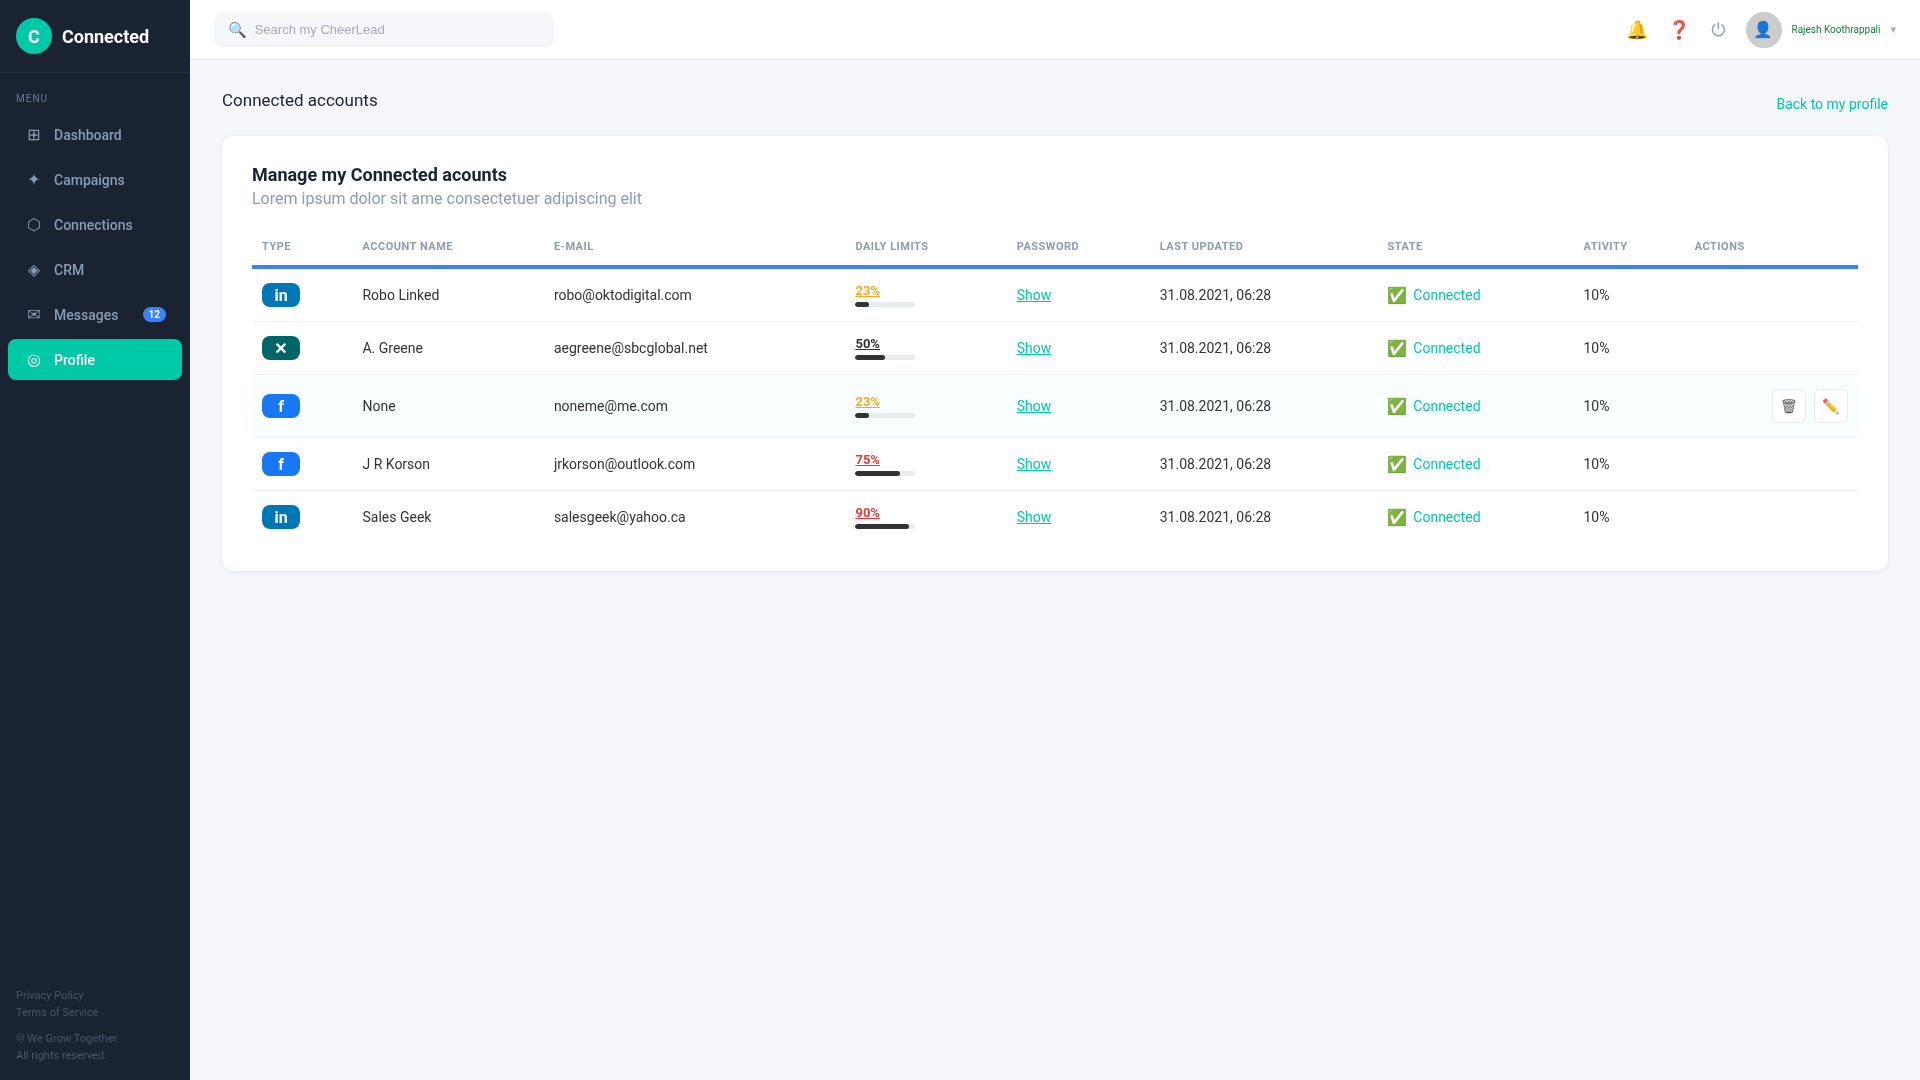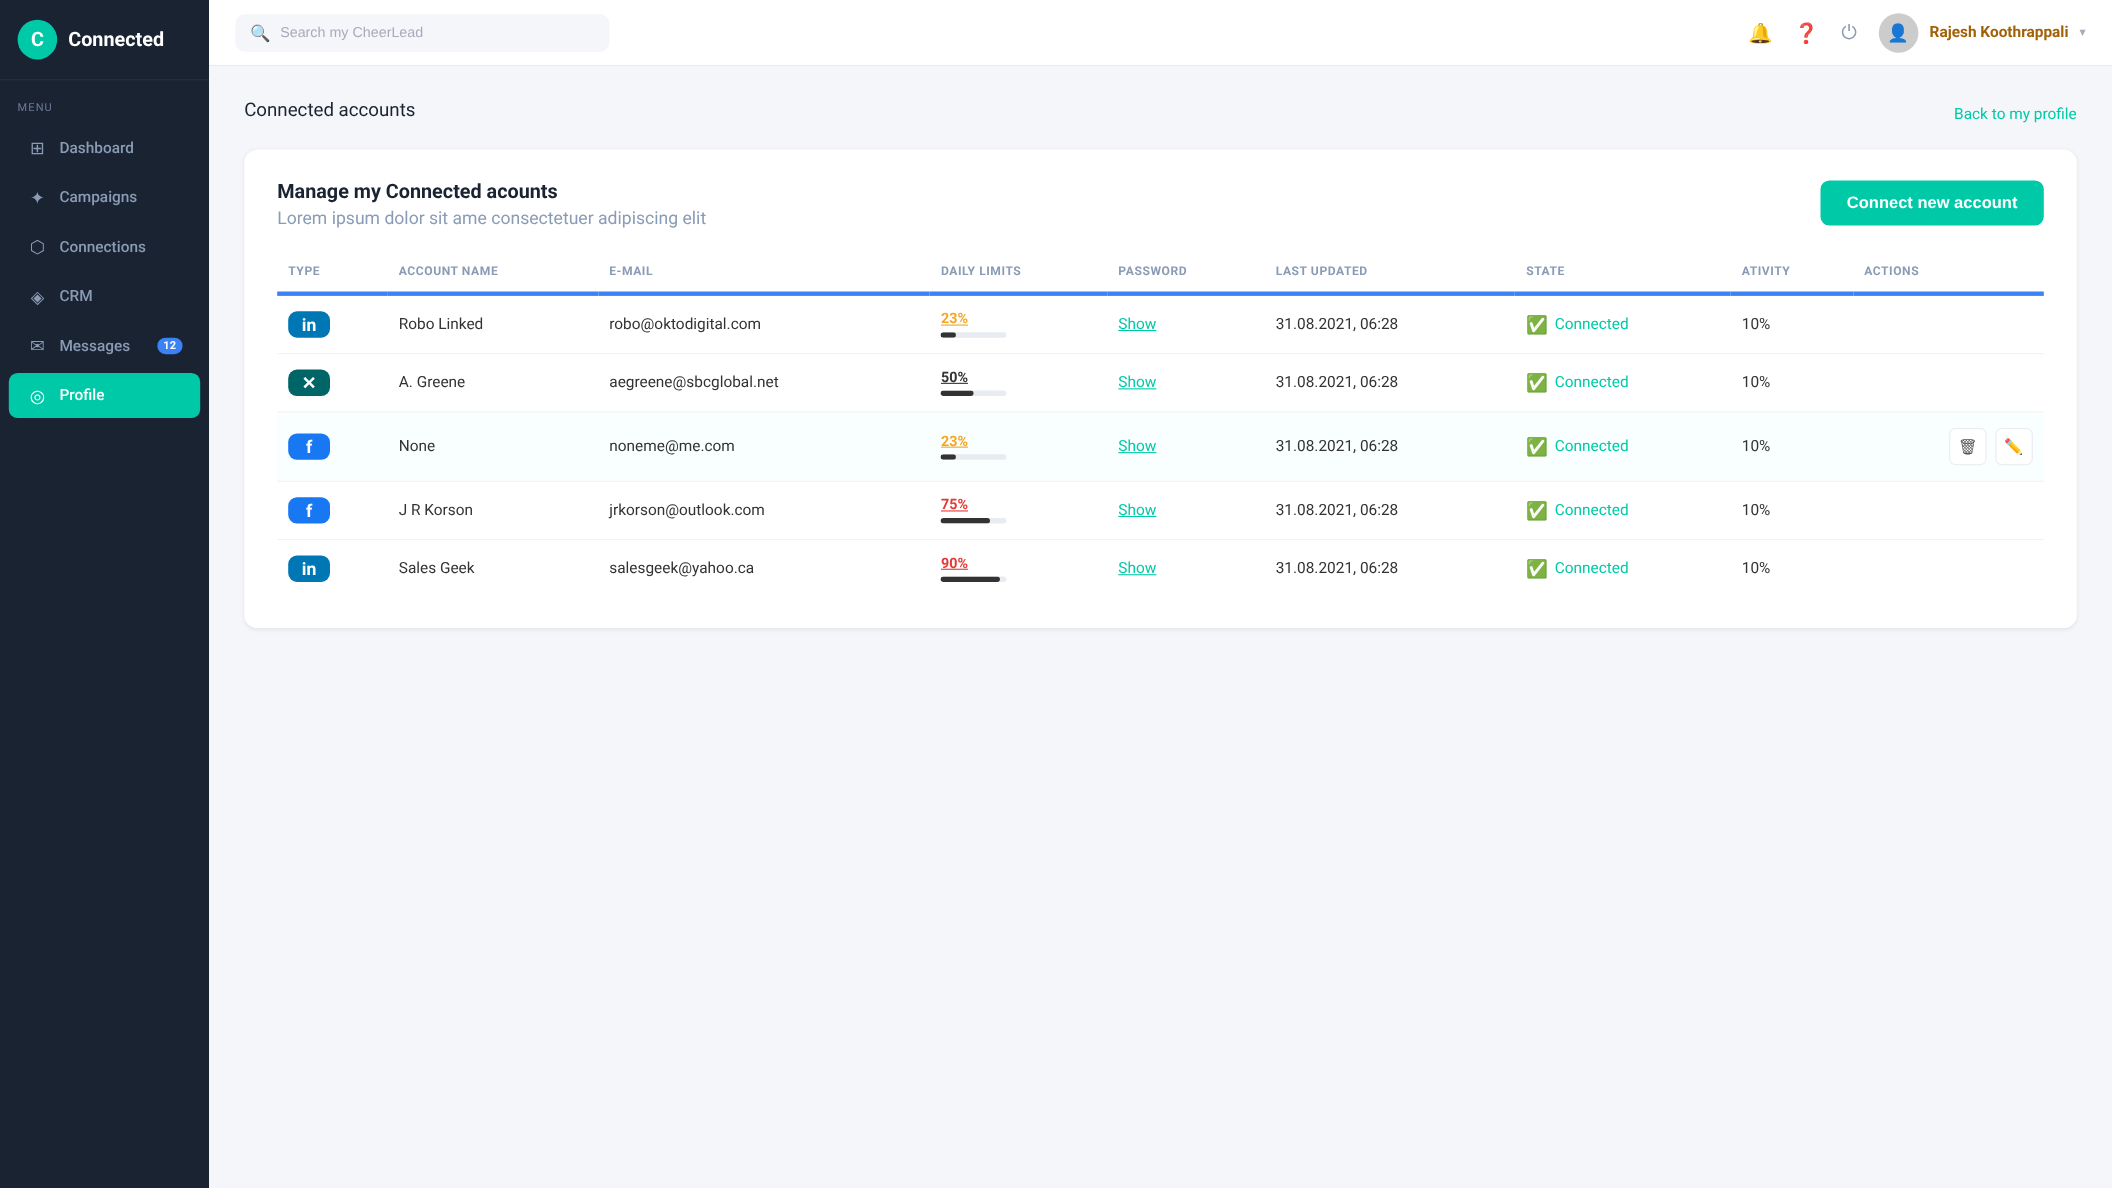--- a/index.html
+++ b/index.html
@@ -137,21 +137,21 @@
       width: 36px;
       height: 36px;
       border-radius: 50%;
       background: #ccc;
       overflow: hidden;
       display: flex;
       align-items: center;
       justify-content: center;
       font-size: 16px;
     }
-    .user-name { font-size: 14px; color: #a16207; font-weight: 700; }
+    .user-name { font-size: 10px; color: #15803d; font-weight: 400; }
     .chevron { font-size: 11px; color: #aab; }
 
     
     .content {
       flex: 1;
       overflow-y: auto;
       padding: 30px 32px;
     }
     .page-header {
       display: flex;
@@ -307,20 +307,25 @@
   <div class="sidebar-item">
     <span class="icon">✉</span>
     <span>Messages</span>
     <span class="badge">12</span>
   </div>
   <div class="sidebar-item active">
     <span class="icon">◎</span>
     <span>Profile</span>
   </div>
 
+  <div class="sidebar-footer">
+    <a href="#">Privacy Policy</a>
+    <a href="#">Terms of Service</a>
+    <div class="copyright">© We Grow Together.<br>All rights reserved.</div>
+  </div>
 </nav>
 
 <div class="main">
 
   <header class="topbar">
     <div class="search-wrap">
       <span style="color:#aab;font-size:15px;">🔍</span>
       <input type="text" placeholder="Search my CheerLead" style="">
     </div>
     <div class="topbar-right">
@@ -340,21 +345,20 @@
       <h1 class="page-title">Connected accounts</h1>
       <a href="#" class="back-link">Back to my profile</a>
     </div>
 
     <div class="card">
       <div class="card-header">
         <div>
           <div class="card-title">Manage my Connected acounts</div>
           <div class="card-subtitle">Lorem ipsum dolor sit ame consectetuer adipiscing elit</div>
         </div>
-        <button class="connect-btn">Connect new account</button>
       </div>
 
       <table class="table">
         <thead>
           <tr>
             <th>TYPE</th>
             <th>ACCOUNT NAME</th>
             <th>E-MAIL</th>
             <th>DAILY LIMITS</th>
             <th>PASSWORD</th>

